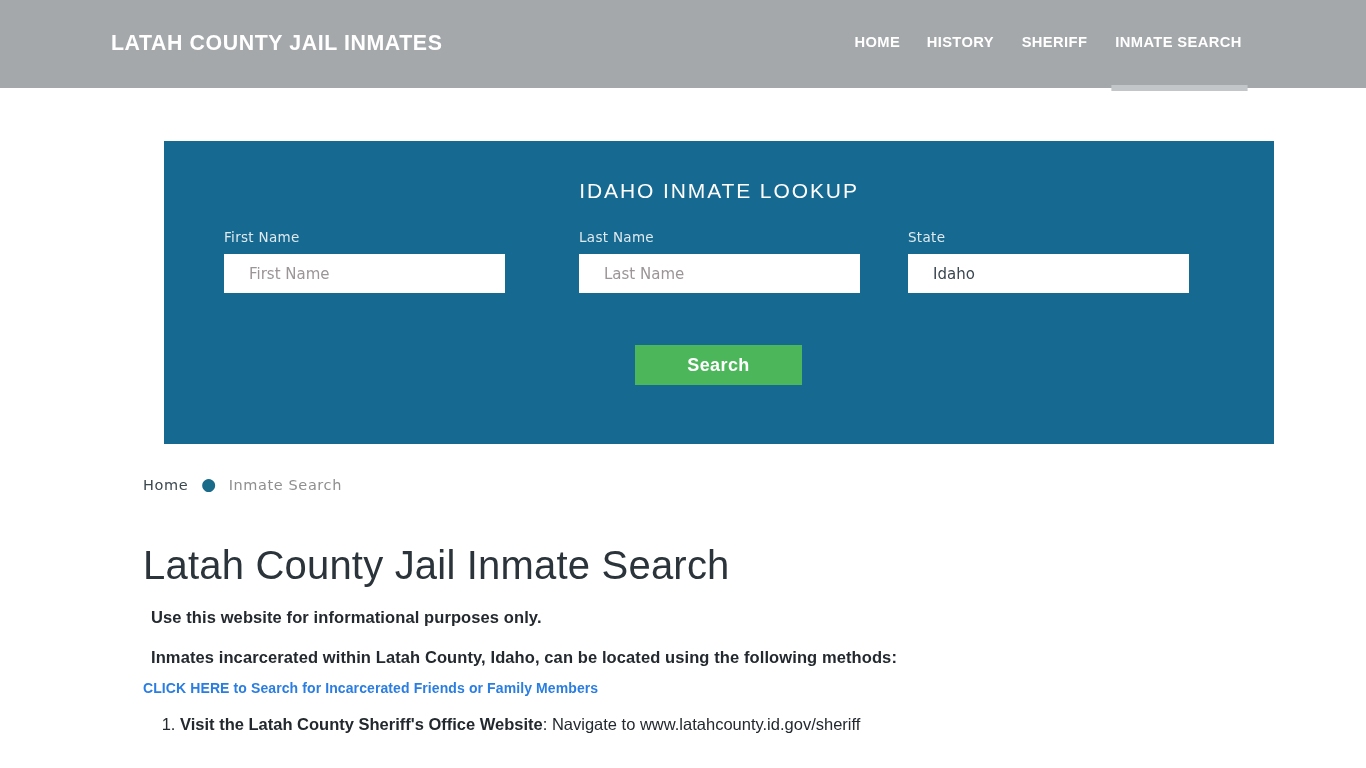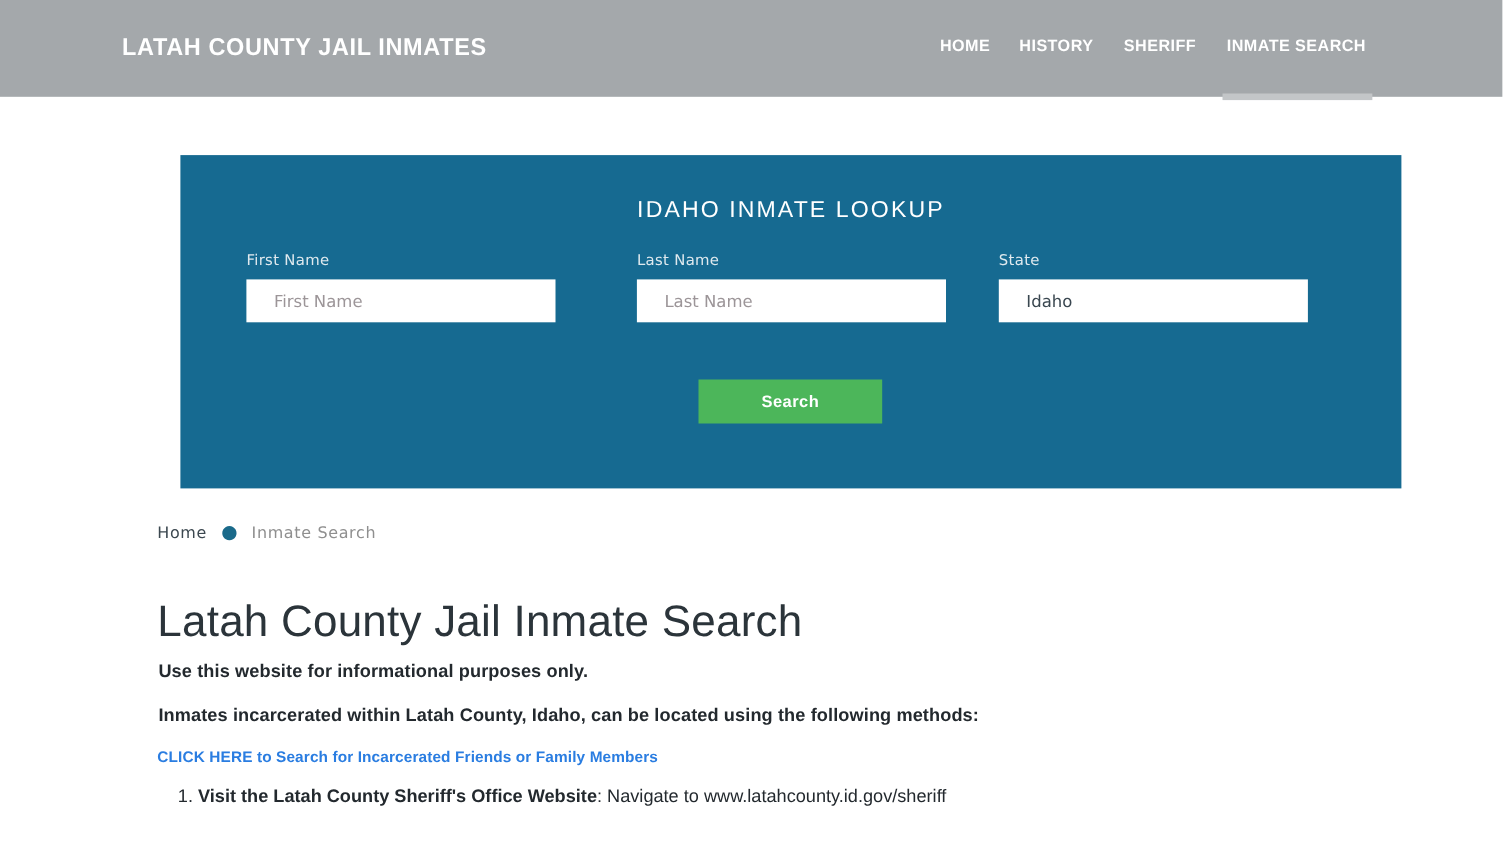--- a/index.html
+++ b/index.html
@@ -134,21 +134,21 @@
   }
   .search-button {
     position: absolute;
     left: 471px;
     top: 204px;
     width: 167px;
     height: 40px;
     background: #4cb65a;
     border: none;
     color: #ffffff;
-    font-size: 15px;
+    font-size: 18px;
     font-weight: bold;
     letter-spacing: 0.4px;
     font-family: "Liberation Sans Narrow", "Liberation Sans", sans-serif;
     cursor: pointer;
   }
 
   
   .content {
     position: relative;
     width: 1366px;
@@ -186,21 +186,21 @@
     font-family: "Liberation Sans Narrow", "Liberation Sans", sans-serif;
     font-size: 40px;
     font-weight: normal;
     color: #2b343a;
     letter-spacing: 0.2px;
     white-space: nowrap;
   }
   .body-para {
     position: absolute;
     left: 143px;
-    margin: 1px;
+    margin: 8px;
     font-family: "Liberation Sans Narrow", "Liberation Sans", sans-serif;
     font-size: 16.5px;
     font-weight: bold;
     color: #23292e;
     letter-spacing: 0.1px;
     white-space: nowrap;
   }
   .body-para.p1 { top: 132px; }
   .body-para.p2 { top: 172px; }
   .body-link {

